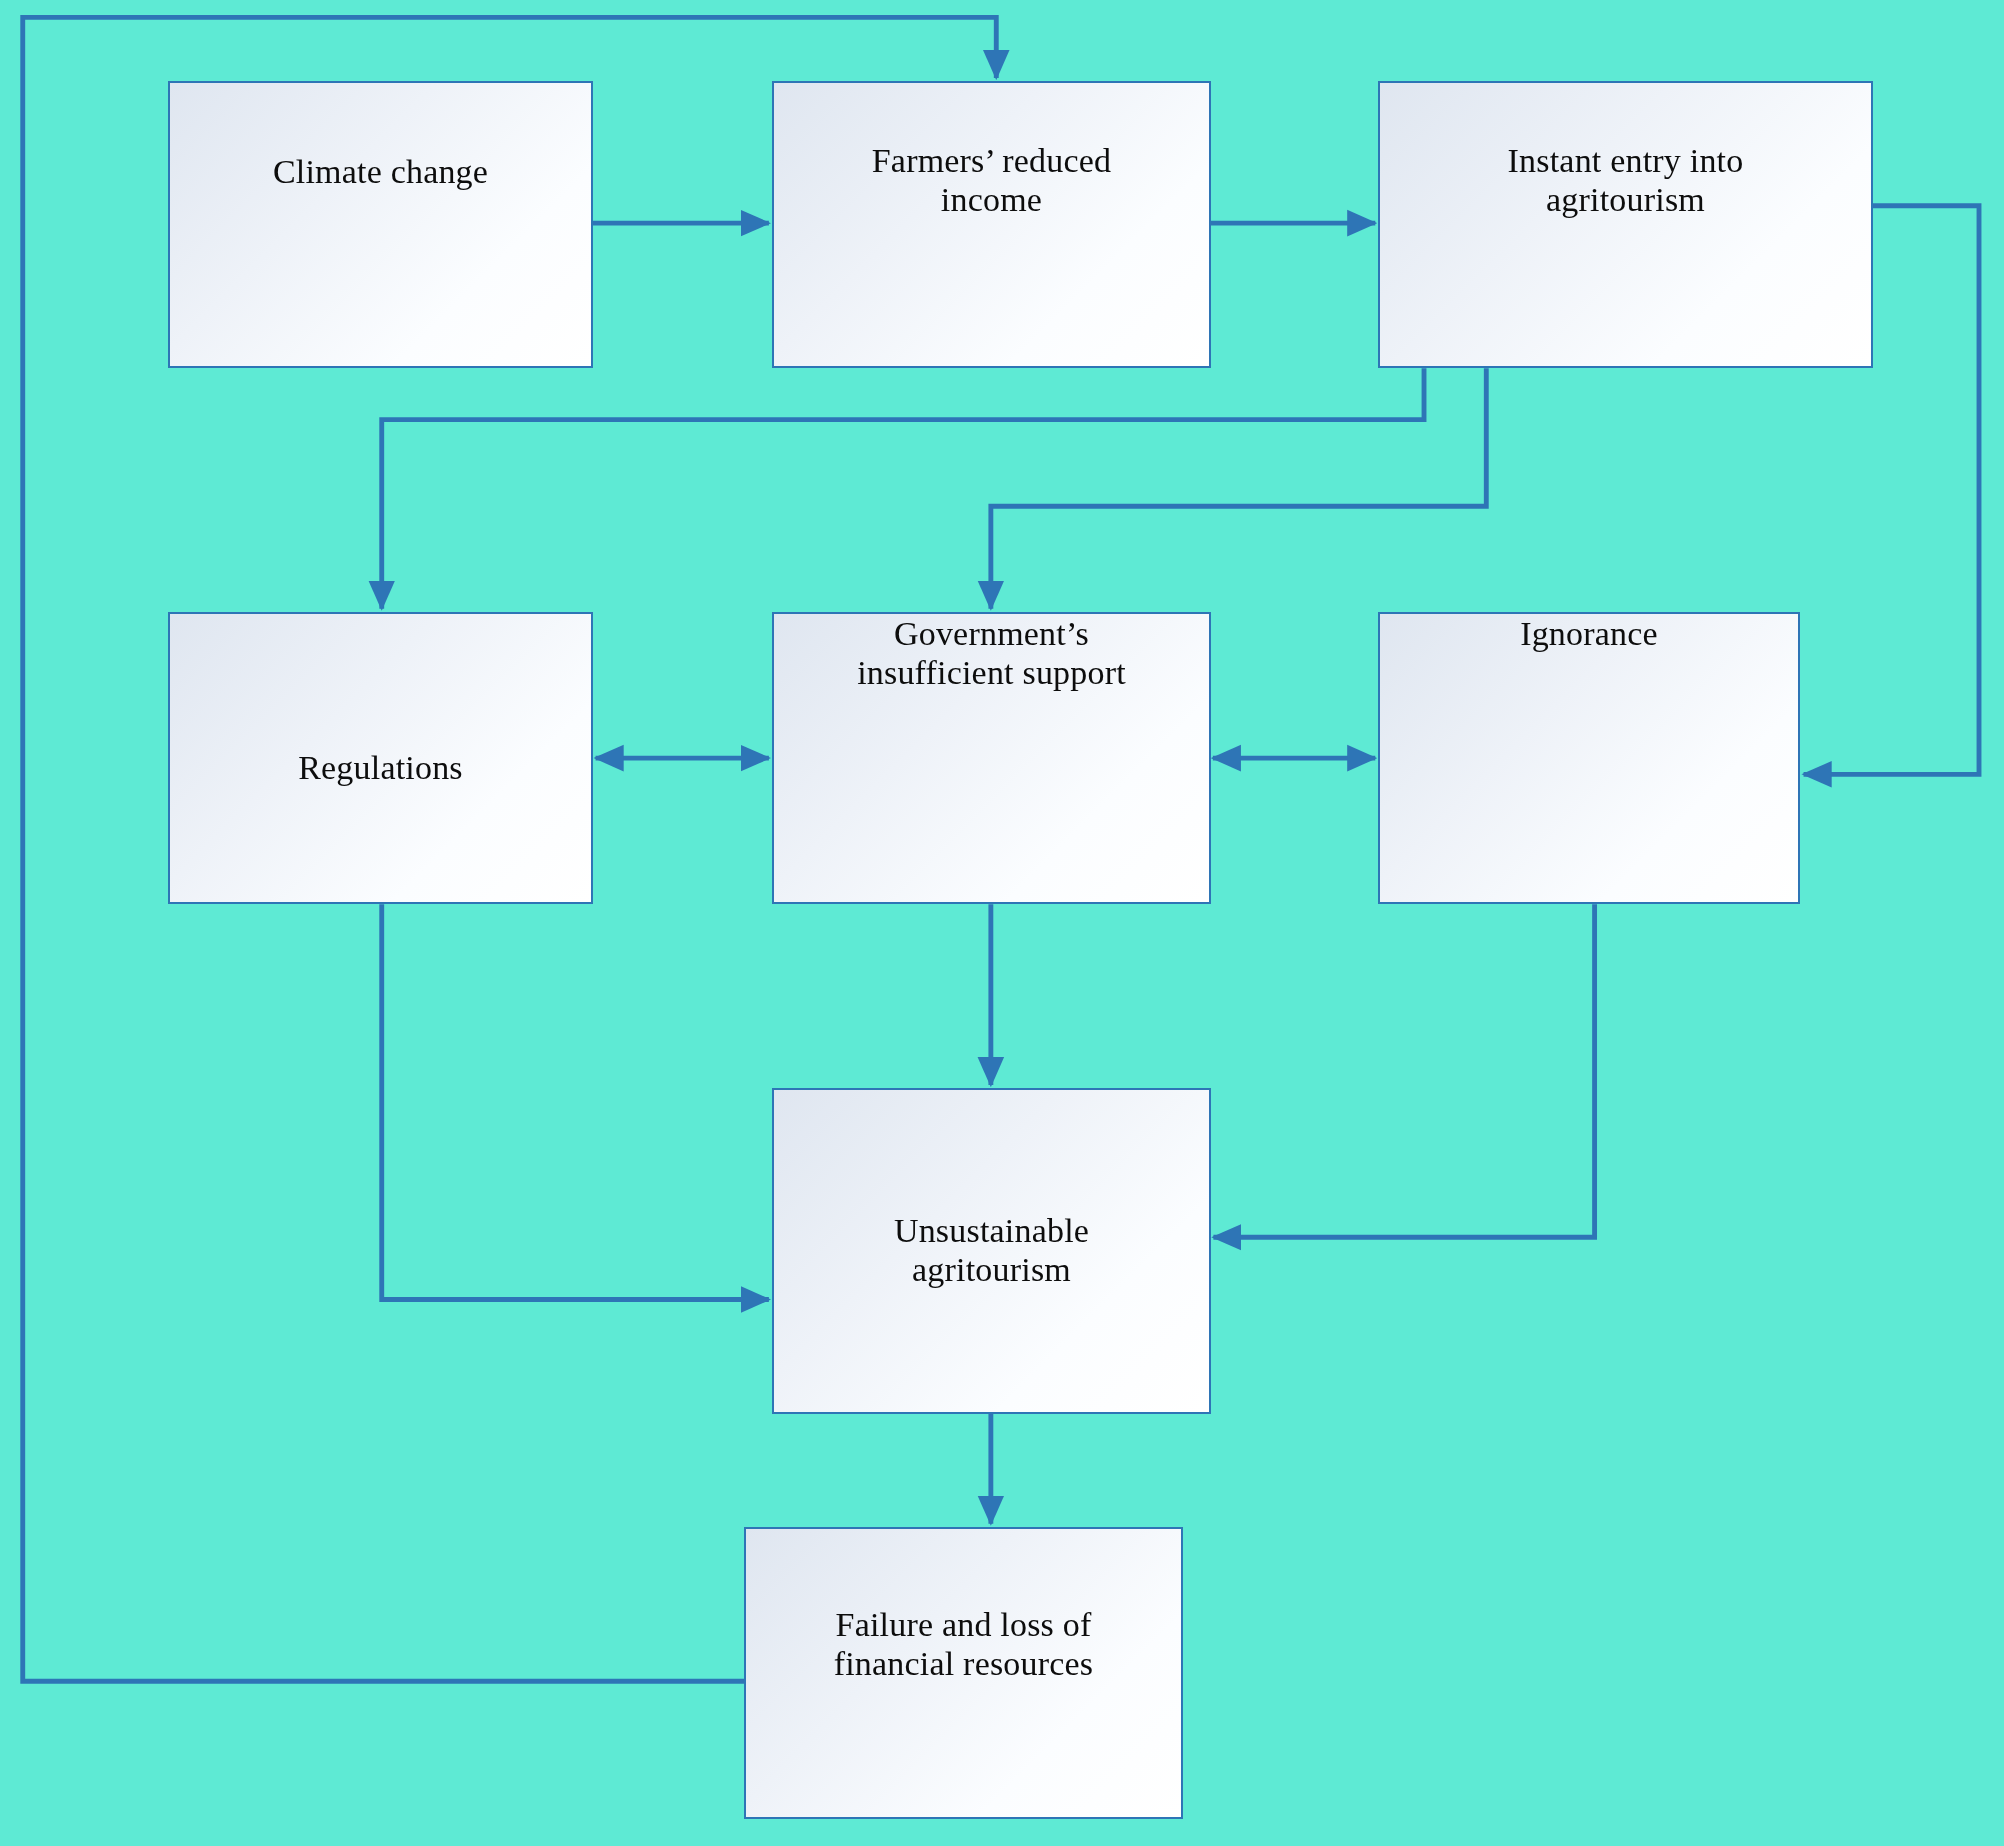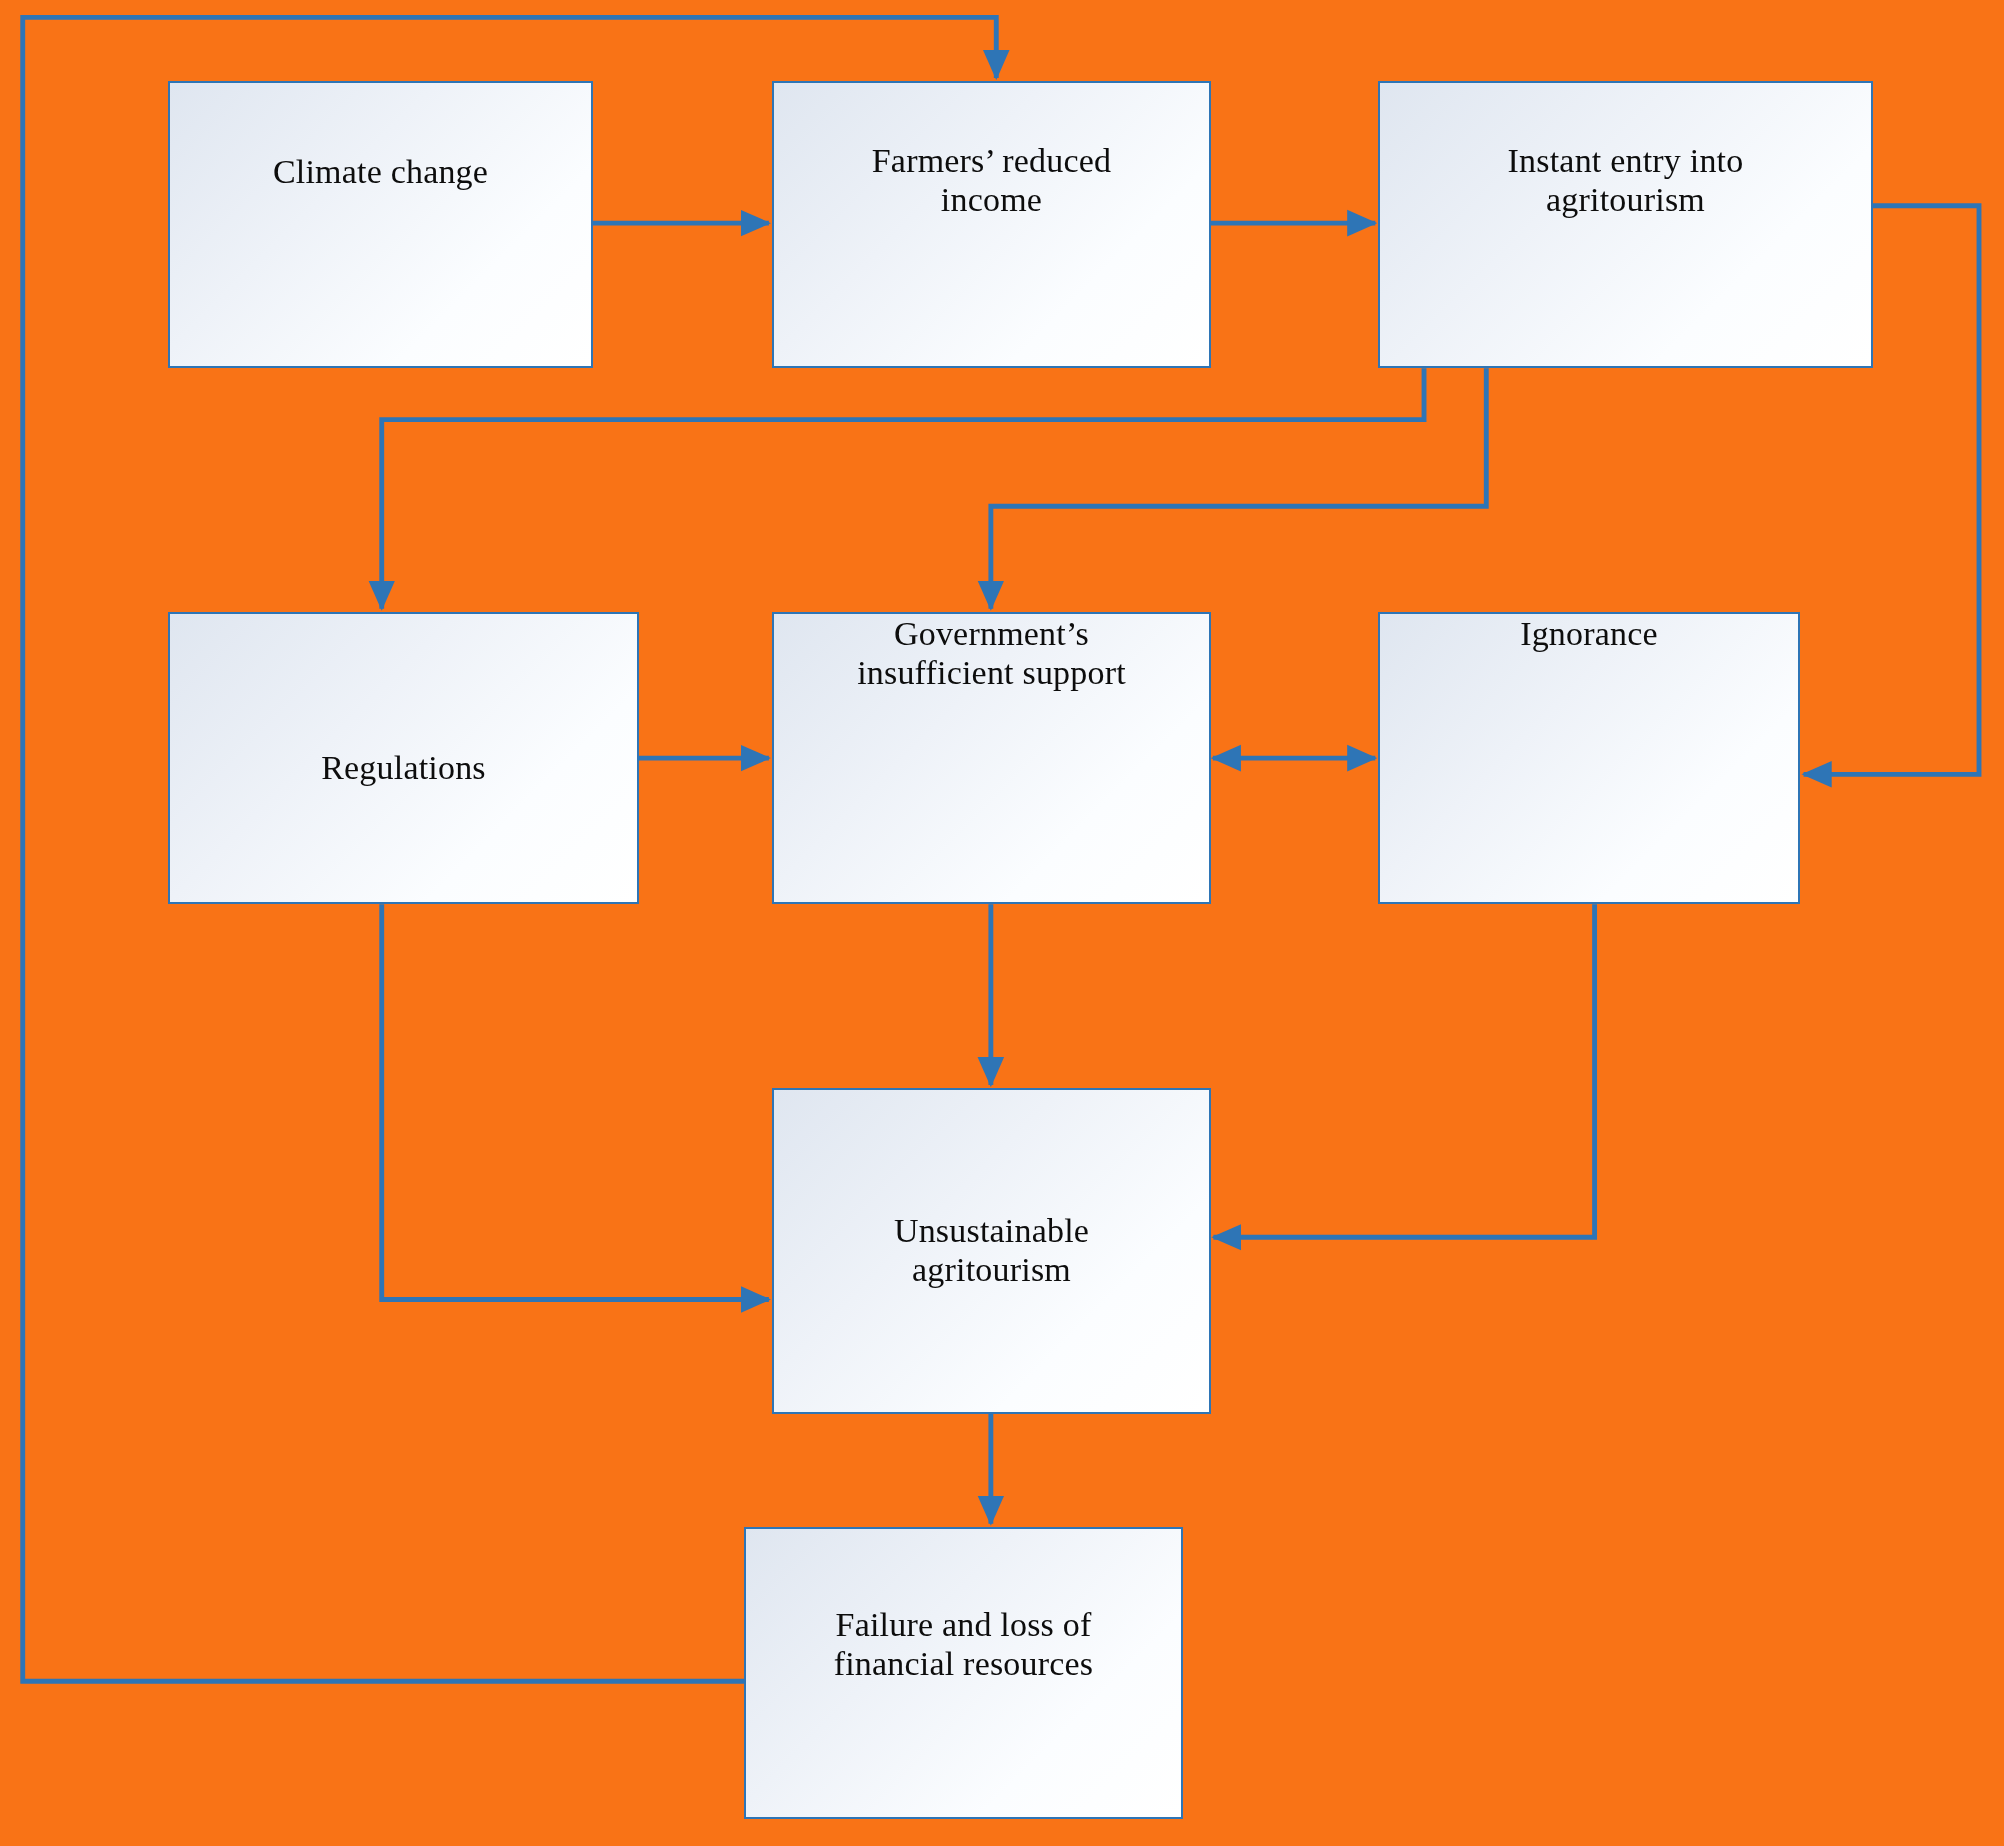--- a/index.html
+++ b/index.html
@@ -1,18 +1,18 @@
 <!DOCTYPE html>
 <html style="font-size:8.7px"><head>
 <meta charset="utf-8">
 <title>Agritourism Causal Flowchart</title>
 <style>
   html,body{margin:0;padding:0;background:#ffffff;}
   body{font-family:"Liberation Serif", serif;}
-  #canvas{position:relative;width:2005px;height:1847px;background:#f97316;overflow:hidden;}
+  #canvas{position:relative;width:2005px;height:1847px;background:#5eead4;overflow:hidden;}
   svg.links{position:absolute;left:0;top:0;width:2005px;height:1847px;pointer-events:none;}
   .node{
     position:absolute;
     box-sizing:border-box;
     border:2.2px solid #2E75B6;
     background:linear-gradient(135deg,#dfe6f0 0%,#eef2f8 38%,#fbfdff 72%,#ffffff 100%);
     display:flex;
     align-items:flex-start;
     justify-content:center;
     overflow:hidden;
@@ -90,21 +90,21 @@
   <div class="node" id="node-farmers-income" style="left:772px;top:81px;width:439px;height:287px;">
     <span class="label">Farmers’ reduced
 income</span>
   </div>
 
   <div class="node" id="node-instant-entry" style="left:1378px;top:81px;width:495px;height:287px;">
     <span class="label">Instant entry into
 agritourism</span>
   </div>
 
-  <div class="node" id="node-regulations" style="left:168px;top:612px;width:471px;height:292px;">
+  <div class="node" id="node-regulations" style="left:168px;top:612px;width:425px;height:292px;">
     <span class="label">Regulations</span>
   </div>
 
   <div class="node" id="node-gov-support" style="left:772px;top:612px;width:439px;height:292px;">
     <span class="label">Government’s
 insufficient support</span>
   </div>
 
   <div class="node" id="node-ignorance" style="left:1378px;top:612px;width:422px;height:292px;">
     <span class="label">Ignorance</span>

